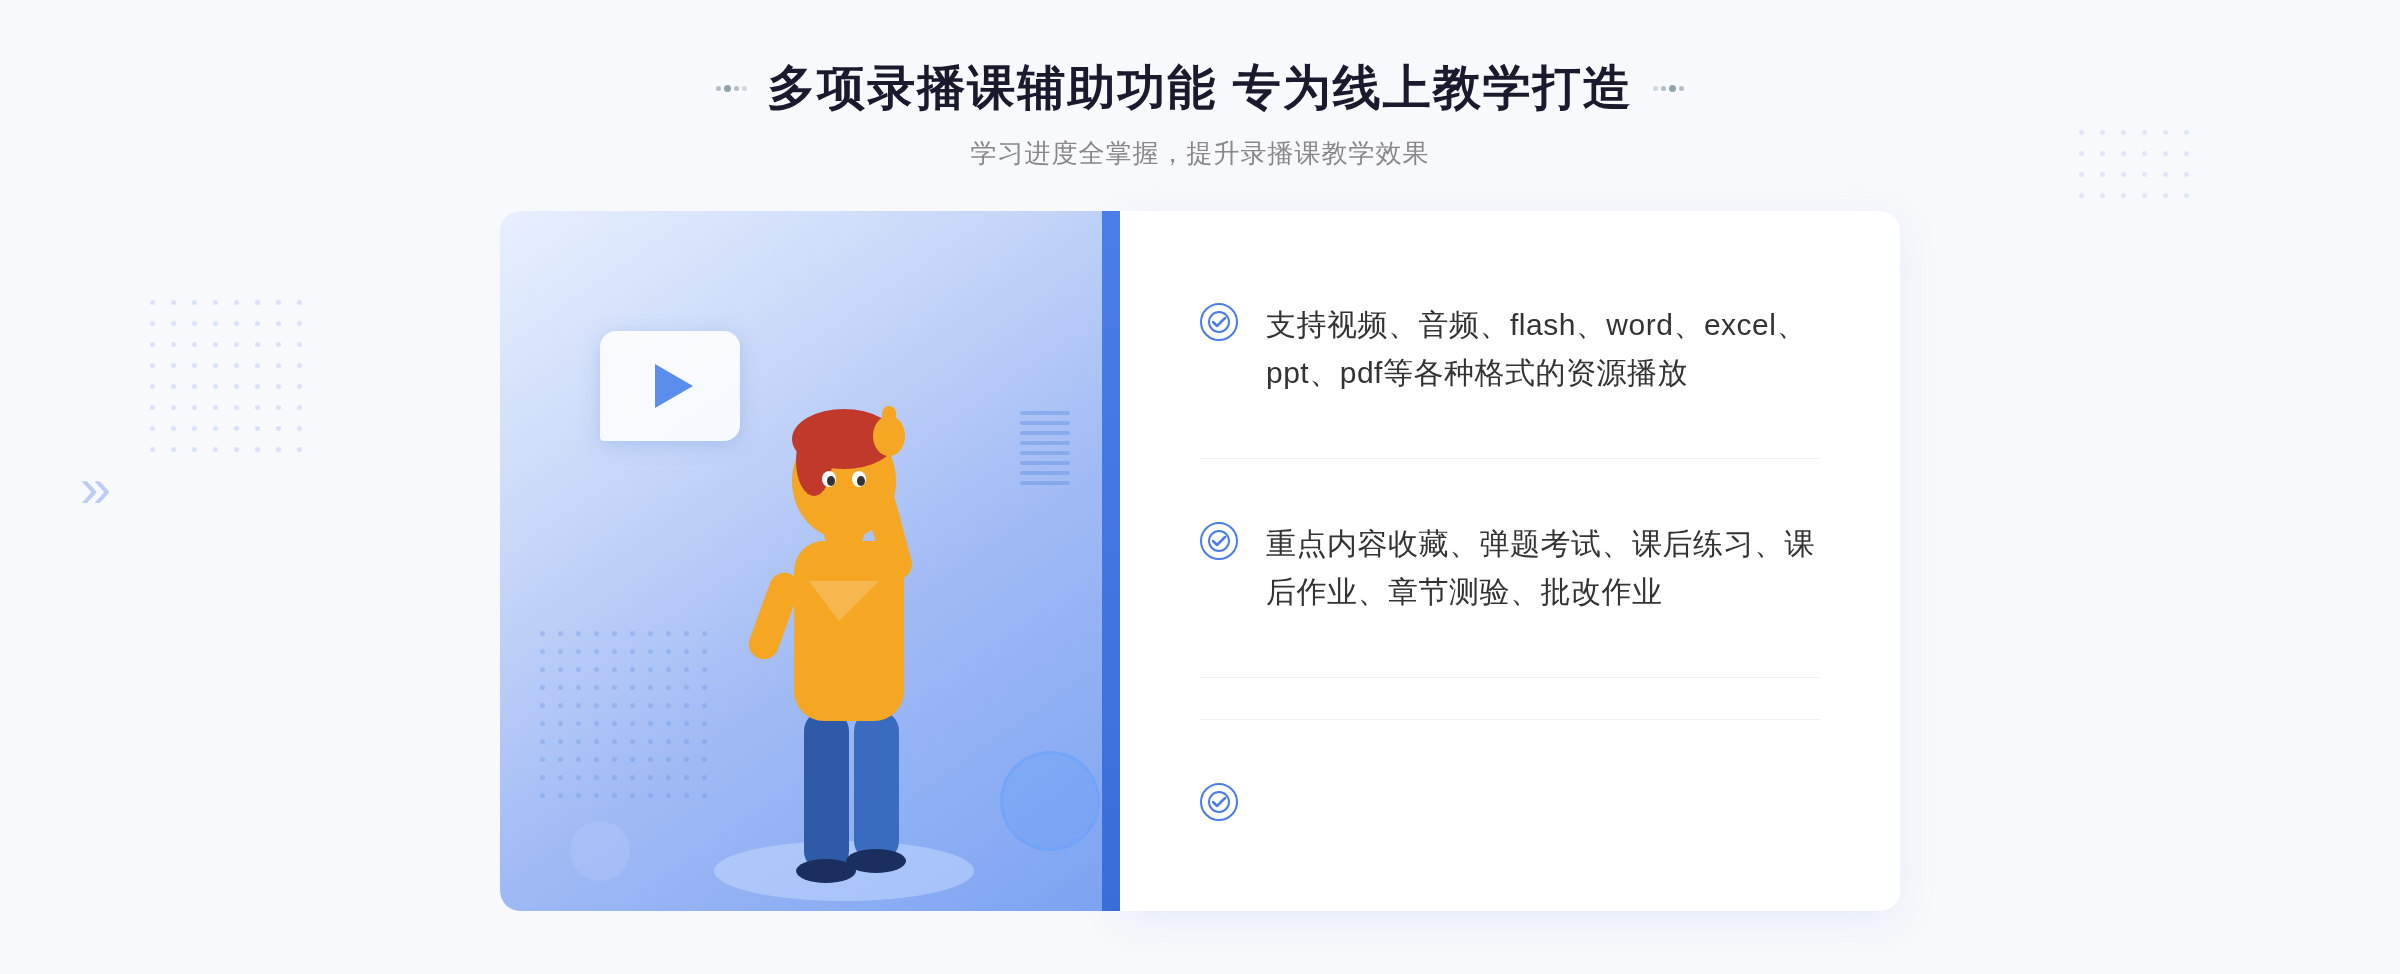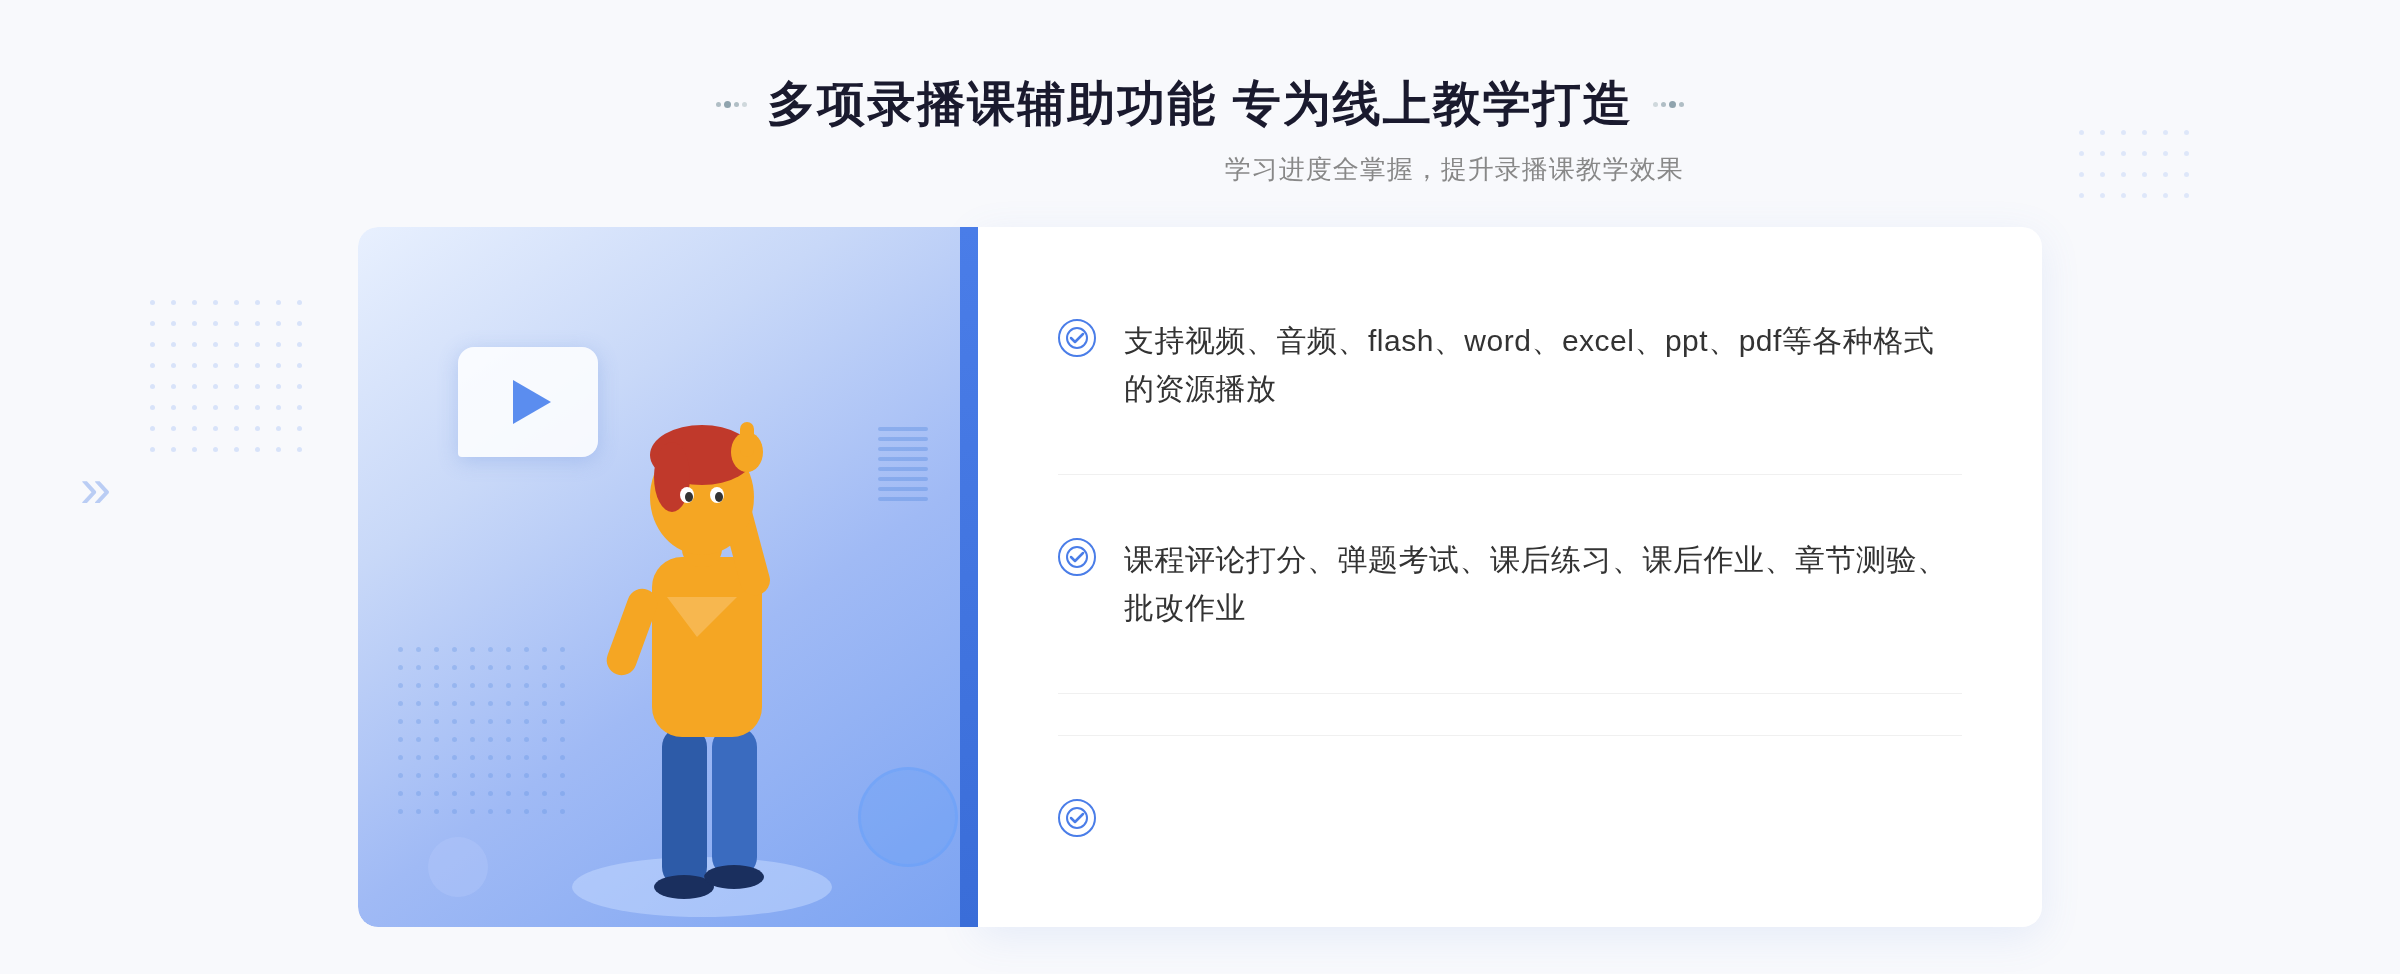--- a/index.html
+++ b/index.html
@@ -22,22 +22,22 @@
       height: 974px;
       background: #f8f9fc;
       position: relative;
       display: flex;
       flex-direction: column;
       align-items: center;
     }
 
     
     .header-section {
-      text-align: right;
-      padding-top: 72px;
+      text-align: center;
+      padding-top: 56px;
       padding-bottom: 30px;
       position: relative;
     }
 
     .header-title-row {
       display: flex;
       align-items: center;
       justify-content: center;
       gap: 20px;
     }
@@ -65,21 +65,21 @@
       color: #888;
       margin-top: 16px;
       font-weight: 400;
       letter-spacing: 1px;
     }
 
     
     .content-area {
       display: flex;
       align-items: stretch;
-      width: 1684px;
+      width: 1400px;
       min-height: 700px;
       position: relative;
       margin-top: 10px;
     }
 
     
     .left-panel {
       width: 620px;
       min-height: 700px;
       position: relative;
@@ -606,21 +606,21 @@
 
       <div class="divider"></div>
 
       <div class="feature-item">
         <div class="check-circle">
           <svg width="22" height="22" viewBox="0 0 22 22">
             <circle cx="11" cy="11" r="10" fill="none" stroke="#4a7de8" stroke-width="2"></circle>
             <polyline points="5,11 9,15 17,7" fill="none" stroke="#4a7de8" stroke-width="2.5" stroke-linecap="round" stroke-linejoin="round"></polyline>
           </svg>
         </div>
-        <span class="feature-text">课程评论打分、弹题考试、课后练习、课后作业、章节测验、批改作业</span>
+        <span class="feature-text">重点内容收藏、弹题考试、课后练习、课后作业、章节测验、批改作业</span>
       </div>
 
       <div class="divider"></div>
 
 
       <div class="divider"></div>
 
       <div class="feature-item">
         <div class="check-circle">
           <svg width="22" height="22" viewBox="0 0 22 22">

